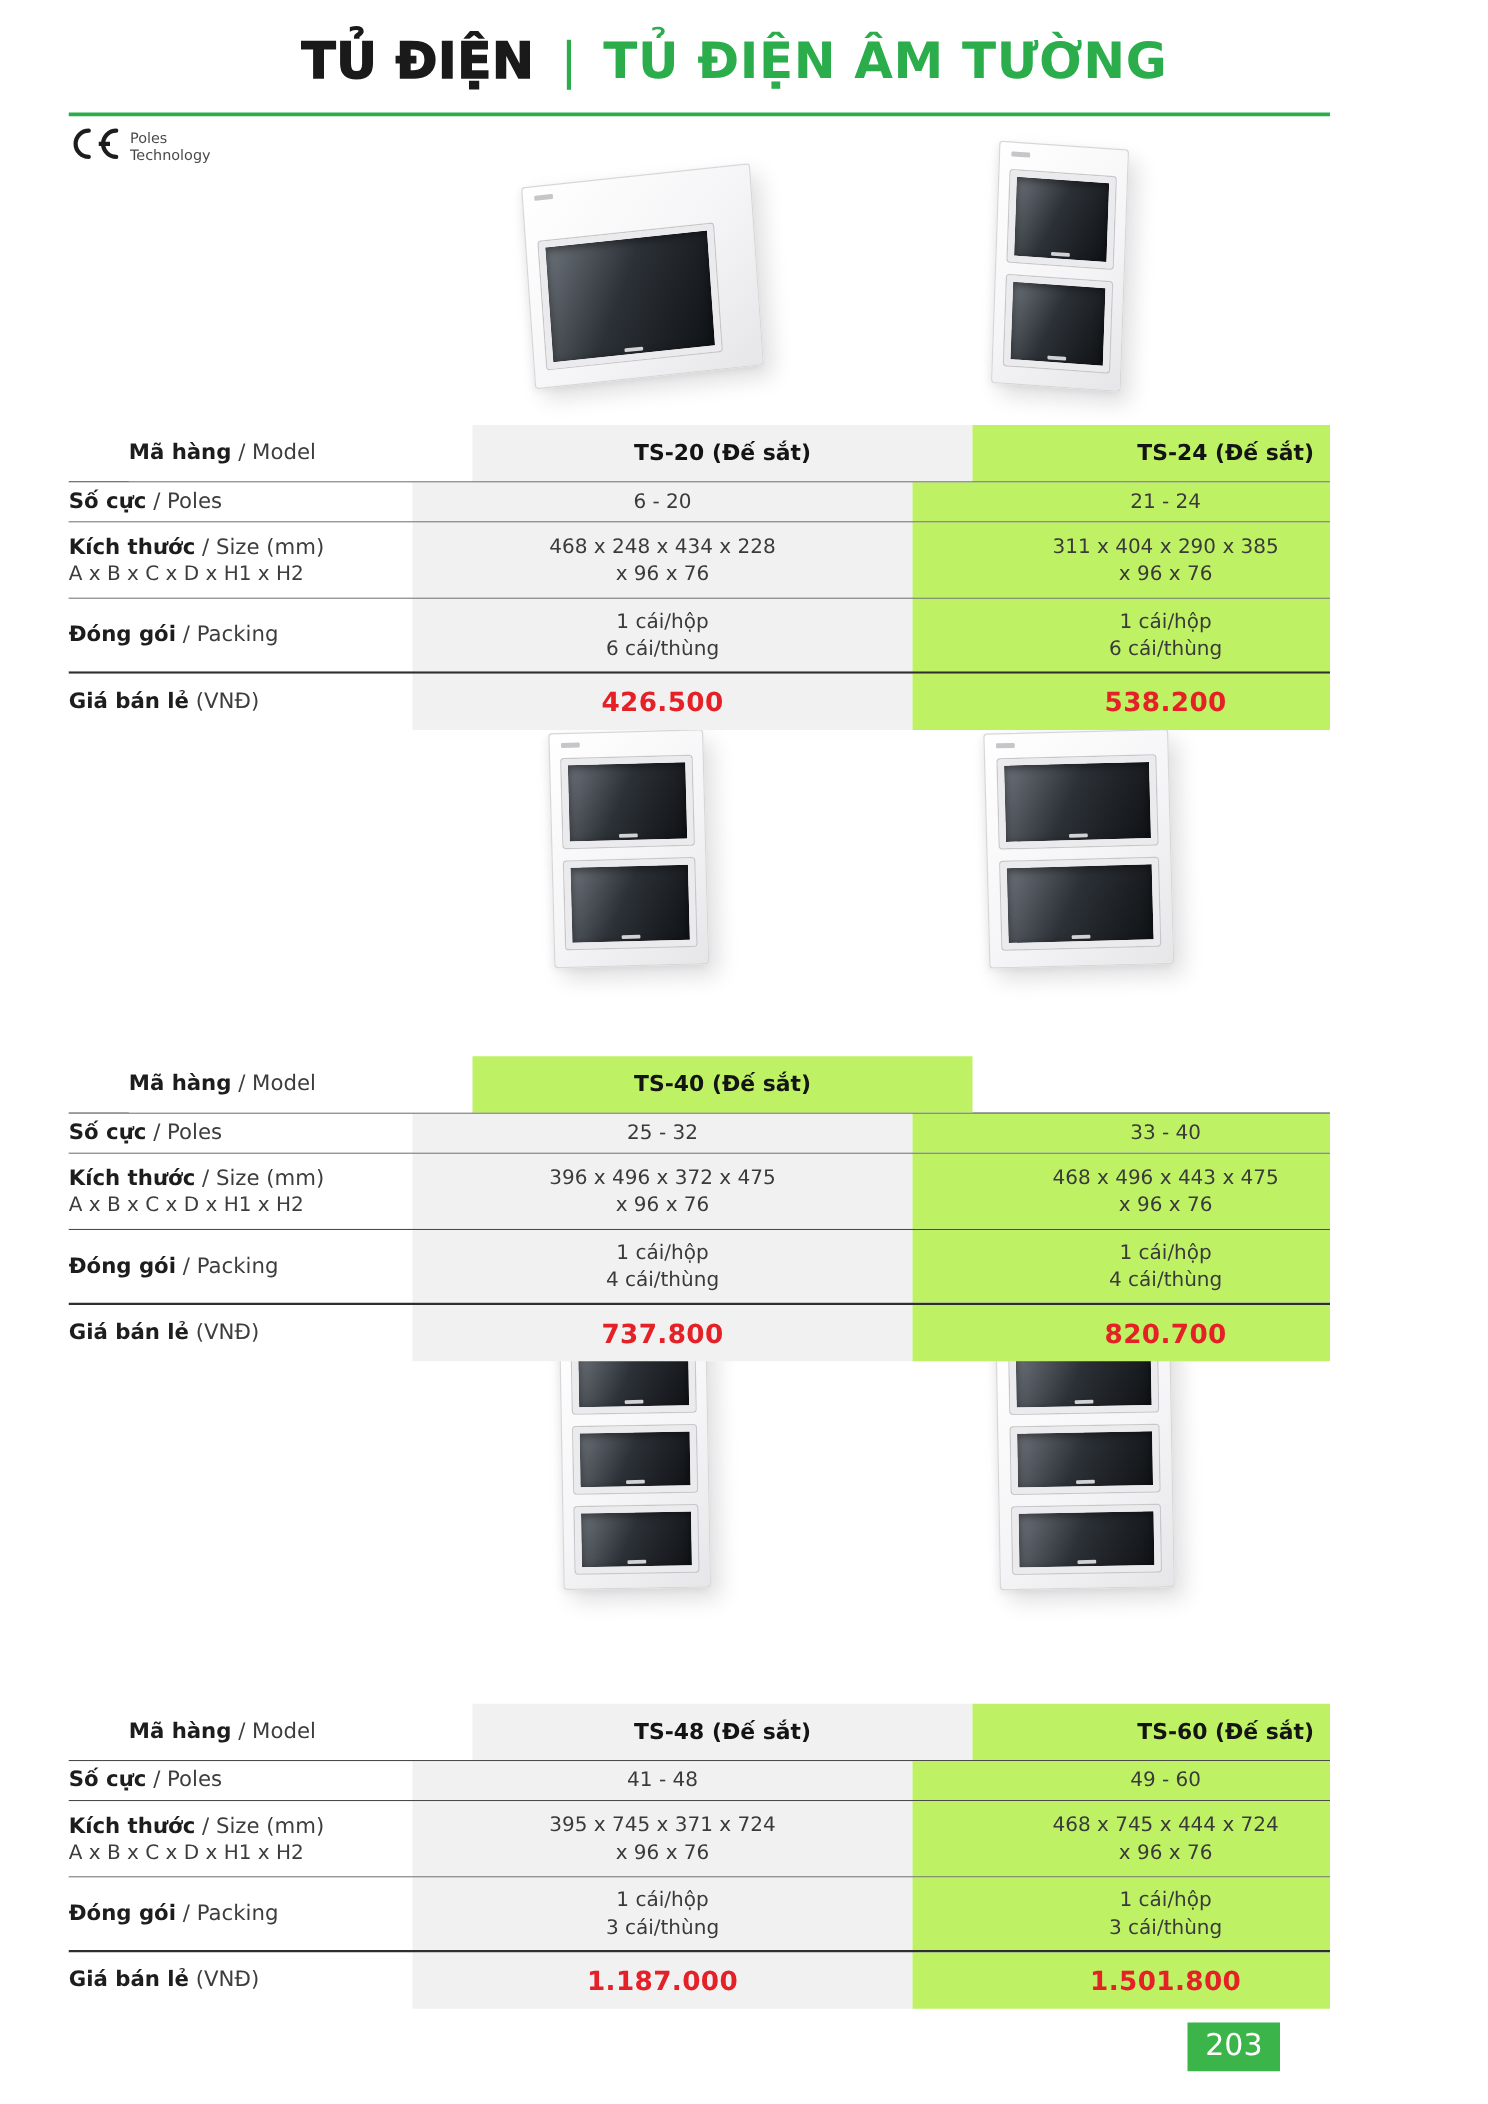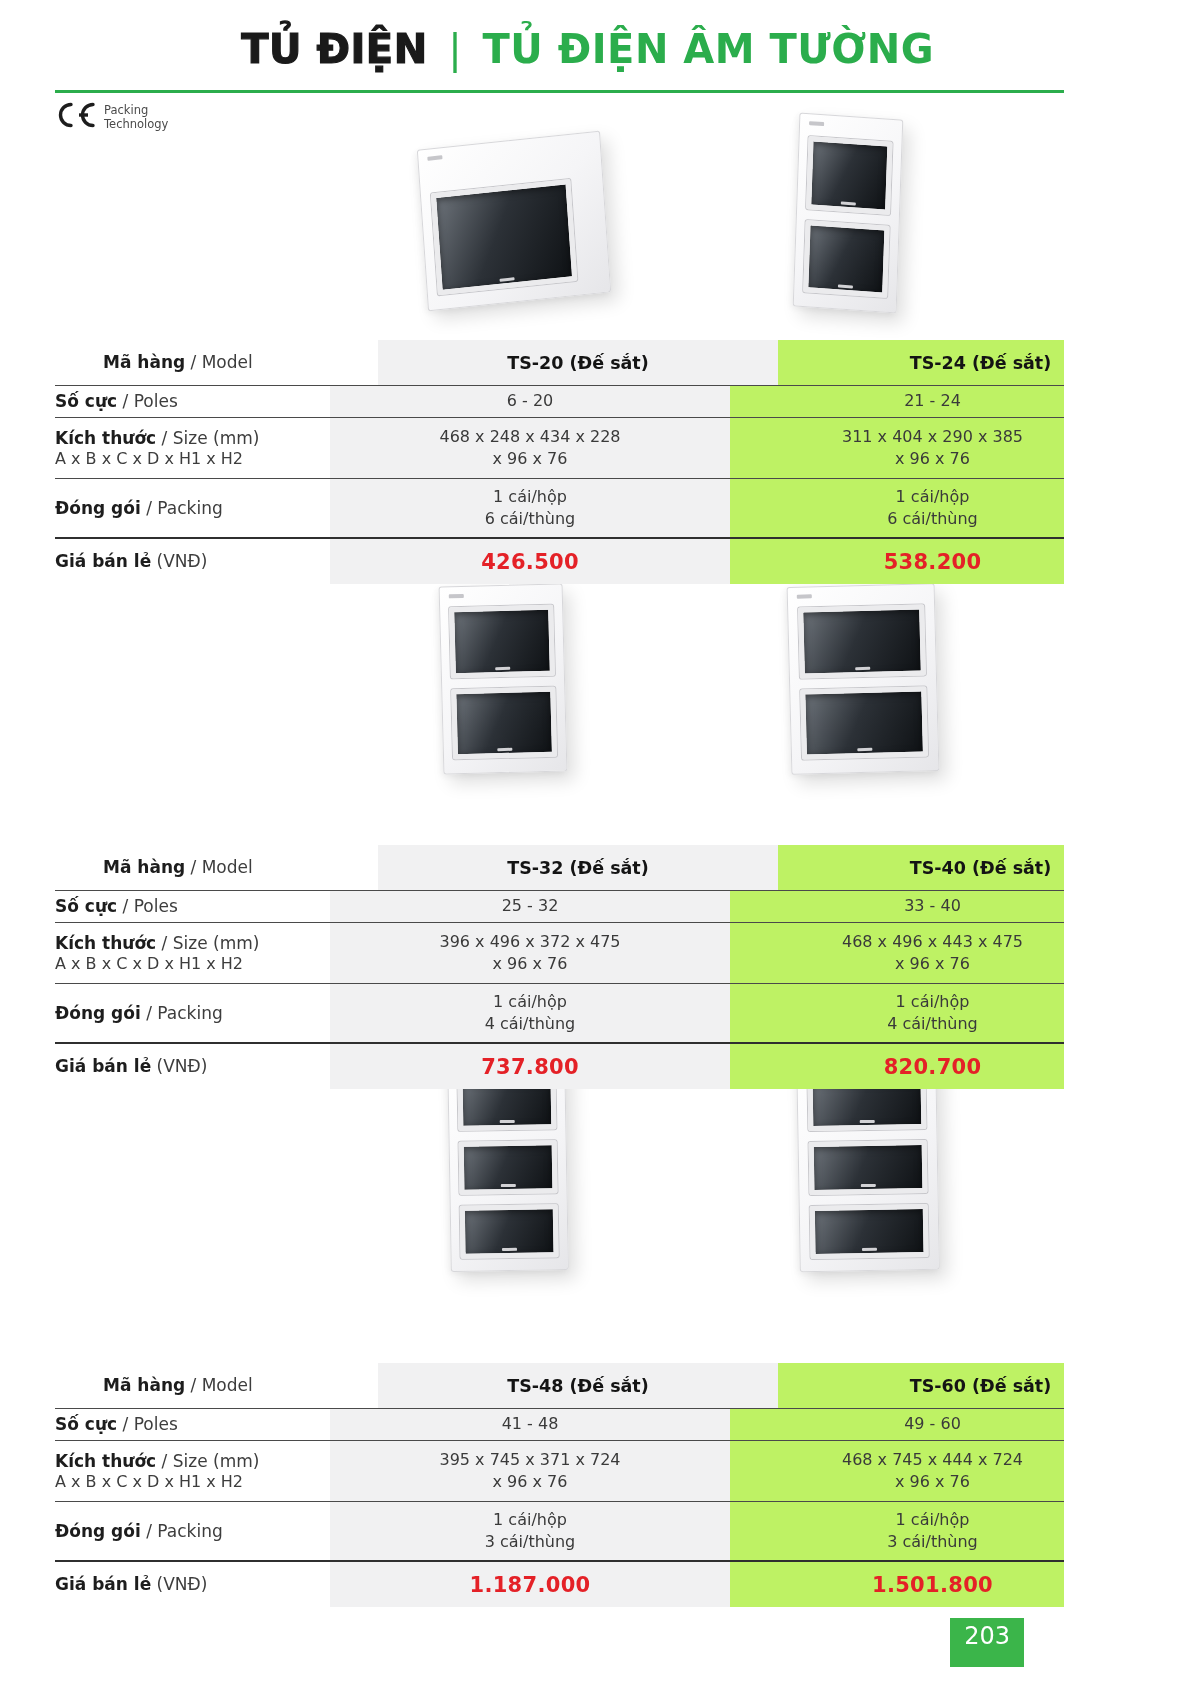--- a/index.html
+++ b/index.html
@@ -70,21 +70,21 @@
   .price { font-size:21px; font-weight:bold; color:#e42127; letter-spacing:0.3px; }
 
   
   .watermark {
     position:absolute; top:1712px; left:0; right:0; text-align:center;
     font-family:"DejaVu Serif","Liberation Serif",serif; font-weight:bold;
     font-size:28px; color:#4e3c24; letter-spacing:0.5px;
   }
   .page-badge {
     position:absolute; top:1618px; right:40px; background:#3bb54a; color:#ffffff;
-    font-size:24px; padding:4px 14px 16px 14px; line-height:1.2;
+    font-size:24px; padding:4px 14px 6px 14px; line-height:1.2;
   }
 </style>
 </head>
 <body>
 
 <div class="page">
 
   <div class="title">
     <span class="t-black">TỦ ĐIỆN</span>
     <span class="t-sep">|</span>
@@ -94,21 +94,21 @@
 
   <div class="ce-block">
     <span>
       <svg width="40" height="28" viewBox="0 0 40 28">
         <path d="M16 3.5 A10.5 10.5 0 1 0 16 24.5" stroke="#1d1d1d" stroke-width="3.4" fill="none" stroke-linecap="round"></path>
         <path d="M38 3.5 A10.5 10.5 0 1 0 38 24.5" stroke="#1d1d1d" stroke-width="3.4" fill="none" stroke-linecap="round"></path>
         <line x1="24" y1="14" x2="33" y2="14" stroke="#1d1d1d" stroke-width="3.4"></line>
       </svg>
     </span>
     <span class="ce-caption">
-      <span>Packing</span><br>
+      <span>Poles</span><br>
       <span>Technology</span>
     </span>
   </div>
 
   <div class="cabinet cab-ts20">
     <div class="cab-logo"></div>
     <div class="cab-windows">
         <div class="cab-window"></div>
       </div>
   </div>
@@ -211,23 +211,20 @@
           <div class="price">538.200</div>
         </div>
     </div>
   </div>
 
   <div class="spec-table t2">
     <div class="trow r-model">
       <div class="cell c-label">
           <div class="lbl"><span class="vi">Mã hàng</span> <span class="en">/ Model</span></div>
         </div>
-      <div class="cell c-1">
-          <div class="model-name">TS-32 (Đế sắt)</div>
-        </div>
       <div class="cell c-2">
           <div class="model-name">TS-40 (Đế sắt)</div>
         </div>
     </div>
     <div class="trow r-poles">
       <div class="cell c-label">
           <div class="lbl"><span class="vi">Số cực</span> <span class="en">/ Poles</span></div>
         </div>
       <div class="cell c-1">
           <div class="val">25 - 32</div>

